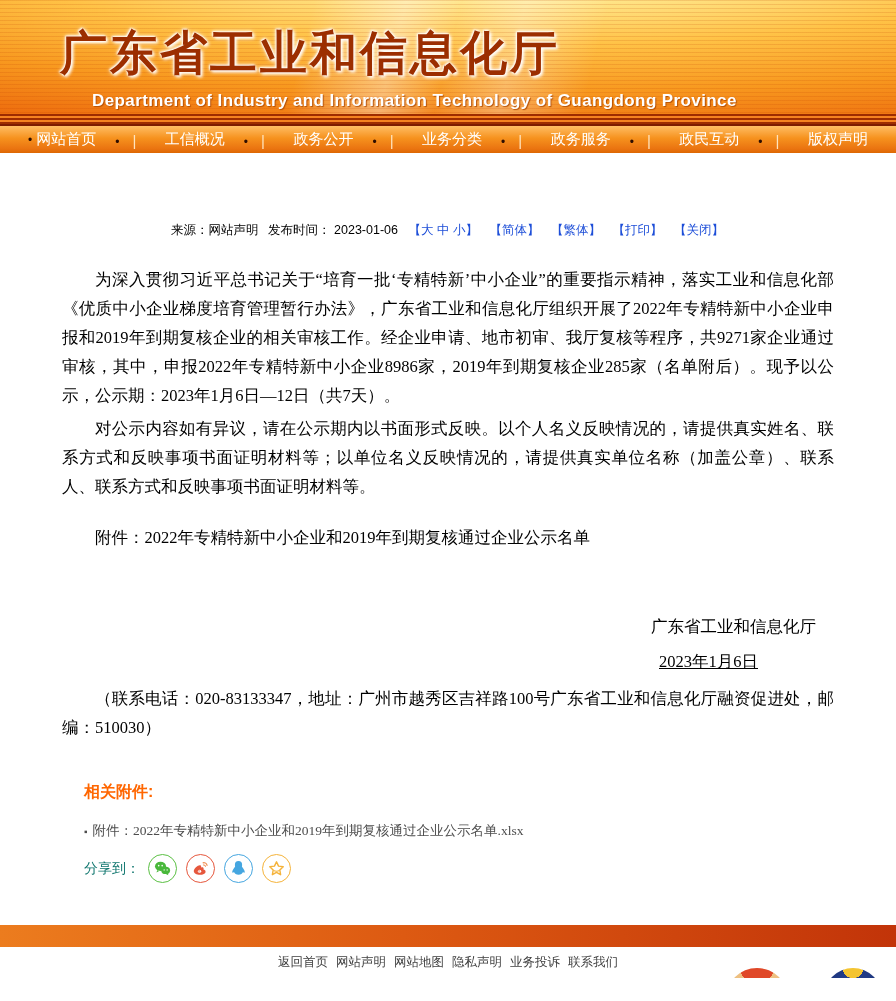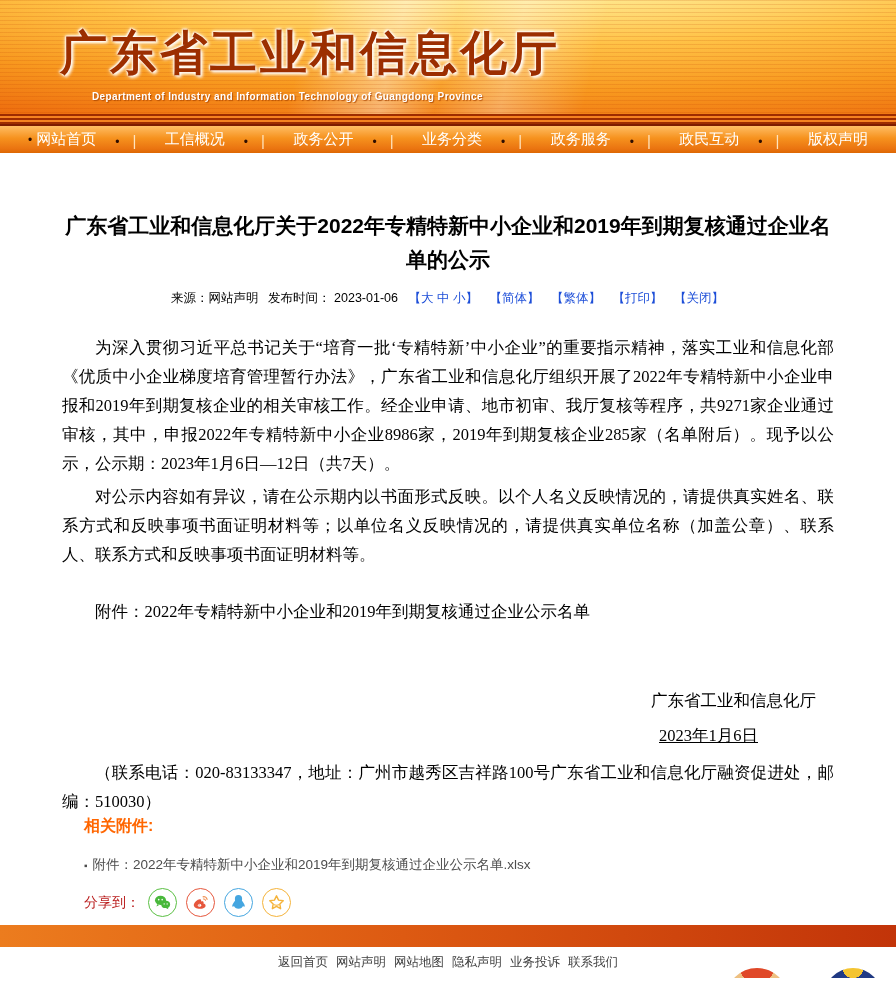--- a/index.html
+++ b/index.html
@@ -15,21 +15,21 @@
       linear-gradient(104deg, rgba(255,255,255,0) 34%, rgba(255,255,255,.38) 44%, rgba(255,255,255,.05) 50%, rgba(255,255,255,.30) 57%, rgba(255,255,255,0) 66%),
       radial-gradient(ellipse 130% 170% at 58% -35%, #fffdf0 0%, #ffe88e 20%, #ffc246 44%, #f8991f 68%, #ef7210 88%, #e65e05 100%);
   }
   .banner-title {
     position: absolute; left: 60px; top: 22px;
     font-size: 47px; font-weight: bold; letter-spacing: 3px; color: #9c2e00;
     text-shadow: 0 0 2px #fff, 0 0 5px #fff, 2px 2px 3px rgba(255,255,255,.9), -1px -1px 2px rgba(255,255,255,.8);
   }
   .banner-sub {
     position: absolute; left: 64px; top: 91px;
-    font-size: 10px; font-weight: bold; color: #fff; letter-spacing: .4px;
+    font-size: 17px; font-weight: bold; color: #fff; letter-spacing: .4px;
     text-shadow: 1px 1px 1px rgba(170,70,0,.85);
     padding-left: 28px;
   }
   .pre-nav { height: 10px; background: repeating-linear-gradient(180deg, #9e2c00 0 2px, #f58220 2px 4px); }
 
   
   .nav {
     height: 29px; border-top: 2px solid #7e1c00;
     background: linear-gradient(180deg, #ffbd64 0%, #f6921e 45%, #ea7310 85%, #dd6703 100%);
     display: flex; align-items: center; padding: 0 28px;
@@ -47,33 +47,33 @@
   .content { width: 772px; margin: 0 auto; padding-top: 56px; }
   .article-title { font-size: 21px; line-height: 34px; text-align: center; color: #000; font-weight: bold; }
   .meta { text-align: center; margin-top: 13px; font-size: 12.5px; color: #000; }
   .meta .plain { margin: 0 3px; }
   .meta .ctrl { color: #1d4ed8; margin: 9px 4px; cursor: pointer; }
   .body-text { margin-top: 26px; }
   .body-text p, .attach-line, .signature, .sign-date, .contact {
     font-family: "Liberation Serif", serif; font-size: 16.5px; line-height: 29px; color: #000;
   }
   .body-text p { text-align: justify; text-indent: 2em; margin-bottom: 4px; }
-  .attach-line { margin-top: 28px; text-indent: 2em; }
+  .attach-line { margin-top: 22px; text-indent: 2em; }
   .signature { margin-top: 60px; text-align: right; padding-right: 18px; }
   .sign-date { margin-top: 6px; text-align: right; padding-right: 76px; text-decoration: underline; }
   .contact { margin-top: 8px; text-indent: 2em; text-align: justify; }
 
   
-  .related { padding-left: 22px; }
+  .related { margin-top: 40px; padding-left: 22px; }
   .related-heading { color: #ff6600; font-size: 16px; font-weight: bold; }
   .related-item { margin-top: 19px; font-size: 13.5px; color: #4d4d4d; }
   .related-item .blt { font-size: 10px; margin-right: 5px; color: #4d4d4d; }
-  .related-item a { color: #4d4d4d; text-decoration: none; cursor: pointer; }
+  .related-item a { color: #4d4d4d; text-decoration: none; cursor: pointer; font-family: Liberation Serif, serif; }
   .share-row { margin-top: 14px; display: flex; align-items: center; }
-  .share-label { font-size: 14px; color: #b91c1c; margin-right: 8px; }
+  .share-label { font-size: 14px; color: #0f766e; margin-right: 8px; }
   .share-icon {
     width: 29px; height: 29px; border-radius: 50%; border: 1.5px solid;
     display: inline-flex; align-items: center; justify-content: center;
     margin-right: 9px; cursor: pointer; background: #fff;
   }
   .share-icon.wechat { border-color: #5bc044; }
   .share-icon.weibo  { border-color: #e6573d; }
   .share-icon.qq     { border-color: #45a6e0; }
   .share-icon.qzone  { border-color: #f5b33a; }
 
@@ -135,21 +135,20 @@
         <span class="nav-sep"><i class="dot">•</i><i class="pipe">|</i></span>
       </span>
         <span class="nav-item-wrap">
         <a class="nav-item">版权声明</a>
 
       </span>
       </div>
   </div>
 
   <div class="content">
-    <h1 class="article-title">广东省工业和信息化厅关于2022年专精特新中小企业和2019年到期复核通过企业名单的公示</h1>
 
     <div class="meta">
       <span class="plain">来源：网站声明</span>
       <span class="plain">发布时间： 2023-01-06</span>
       <span class="ctrl">【大 中 小】</span>
       <span class="ctrl">【简体】</span>
       <span class="ctrl">【繁体】</span>
       <span class="ctrl">【打印】</span>
       <span class="ctrl">【关闭】</span>
     </div>

